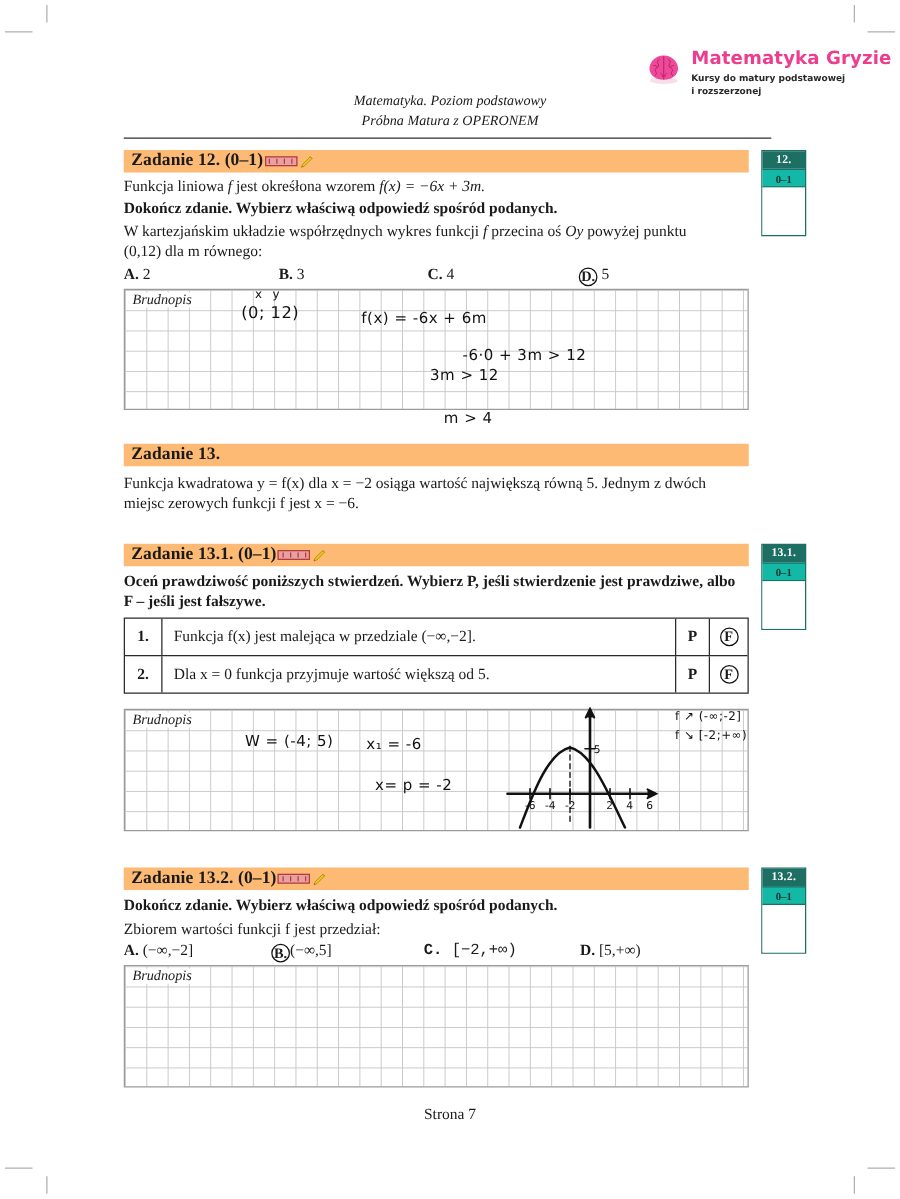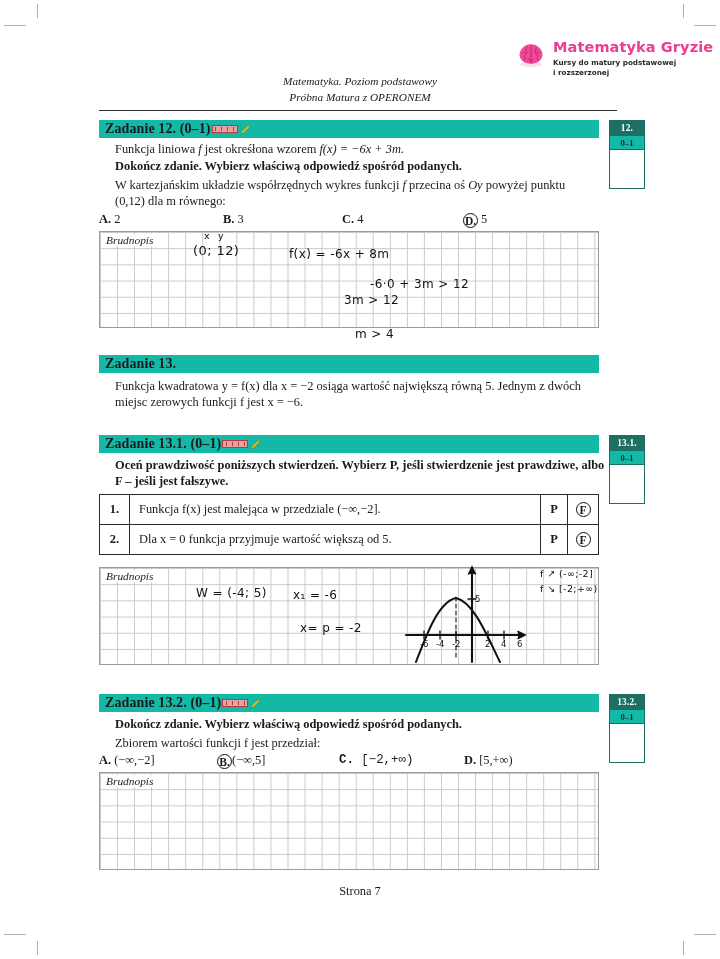--- a/index.html
+++ b/index.html
@@ -76,21 +76,21 @@
     position: absolute;
     left: 99px; top: 110px;
     width: 518px; height: 1px;
     background: #2f2f2f;
   }
 
   
   .band {
     position: absolute;
     height: 18px;
-    background: #14b8a6;
+    background: #fdba74;
     display: flex;
     align-items: center;
     padding-left: 6px;
     box-sizing: border-box;
     text-align: center;
   }
   .band-title {
     font-size: 14px;
     font-weight: 700;
     letter-spacing: .1px;
@@ -118,21 +118,20 @@
     display: block;
   }
   .pencil { width: 11px; height: 11px; display: block; }
 
   
   .txt {
     position: absolute;
     font-size: 12.4px;
     line-height: 1.33;
     font-family: "Liberation Serif", serif;
-    margin-left: 16px;
   }
   .txt.b { font-weight: 700; }
   .mi { font-style: italic; font-family: "Liberation Serif", serif; }
 
   
   .answers { position: absolute; font-size: 12.4px; }
   .answers span.opt { position: absolute; white-space: nowrap; }
   .circled {
     display: inline-block;
     border: 1.3px solid #111;
@@ -348,21 +347,21 @@
       <span>5</span>
     </span>
   </div>
 
   <div class="grid" style="left:99px; top:231px; width:500px; height:97px;">
     <span class="grid-label">Brudnopis</span>
   </div>
   <div class="hw sm" style="left:204px; top:230px;">x</div>
   <div class="hw sm" style="left:218px; top:230px;">y</div>
   <div class="hw" style="left:193px; top:243px; font-size:13px;">(0; 12)</div>
-  <div class="hw" style="left:289px; top:247px;">f(x) = -6x + 8m</div>
+  <div class="hw" style="left:289px; top:247px;">f(x) = -6x + 6m</div>
   <div class="hw" style="left:322px; top:277px;padding-left:48px;">-6·0 + 3m &gt; 12</div>
   <div class="hw" style="left:344px; top:293px;">3m &gt; 12</div>
   <div class="hw" style="left:355px; top:327px;">m &gt; 4</div>
 
   <div class="score" style="left:609px; top:120px;">
     <div class="score-no">12.</div>
     <div class="score-pts">0–1</div>
     <div class="score-empty"></div>
   </div>
 

